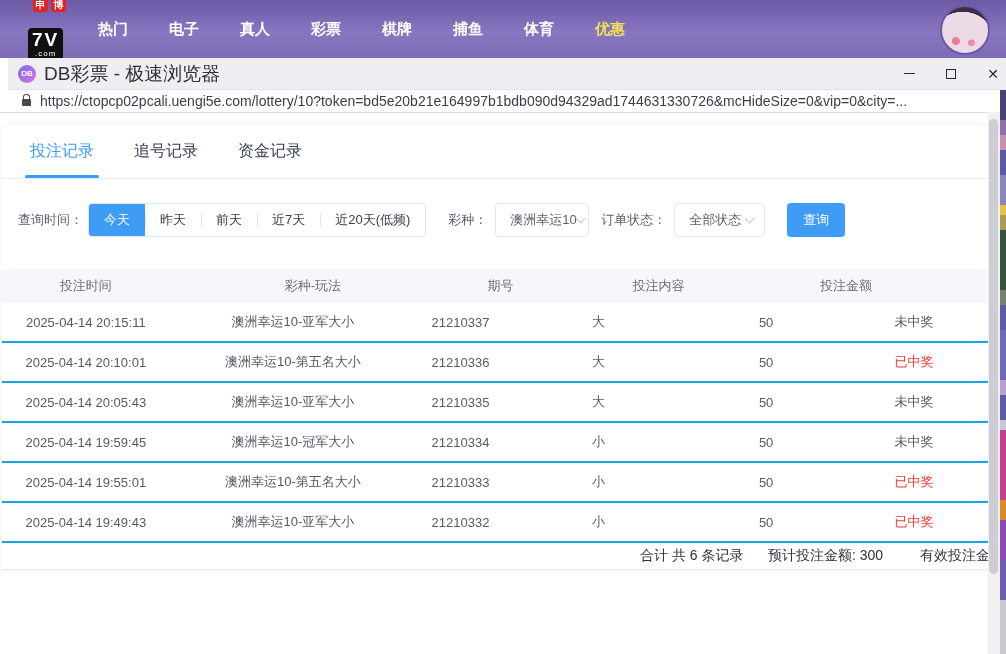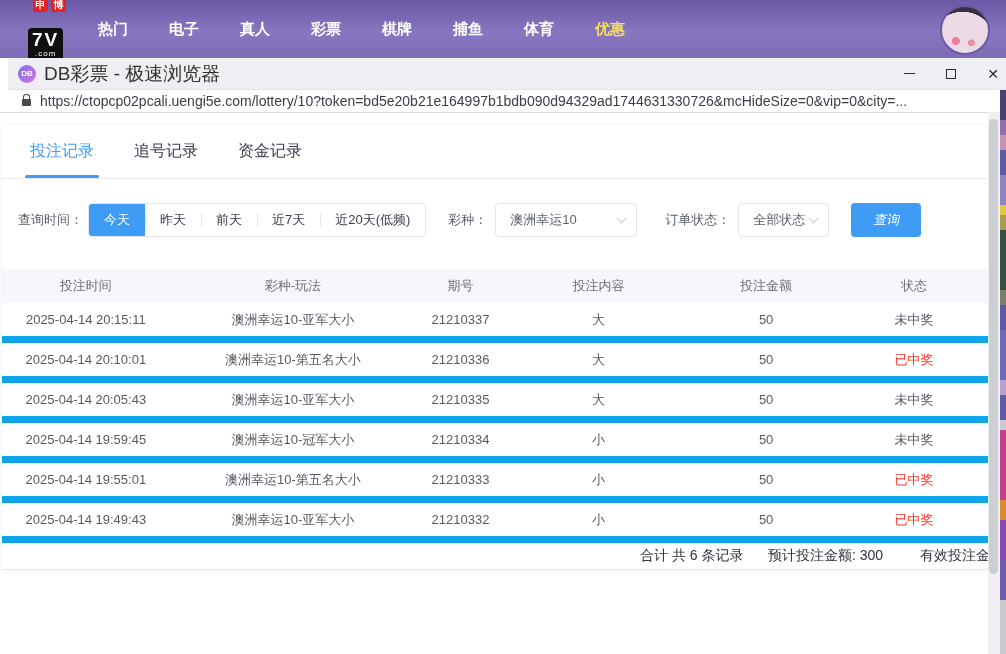--- a/index.html
+++ b/index.html
@@ -72,37 +72,37 @@
   .time-group{display:flex;height:34px;border:1px solid #e3e6ec;border-radius:4px;
               overflow:hidden;margin-left:5px;}
   .time-opt{display:flex;align-items:center;padding:0 15px;color:#3c4150;position:relative;
             cursor:pointer;white-space:nowrap;}
   .time-opt + .time-opt:before{content:"";position:absolute;left:0;top:9px;bottom:9px;
             width:1px;background:#e3e6ec;}
   .time-opt.active{background:#3e9cf5;color:#fff;}
   .time-opt.active:before{display:none;}
   .flt-label{white-space:nowrap;}
   .lbl-lottery{margin-left:22px;}
-  .lbl-status{margin-left:28px;}
+  .lbl-status{margin-left:12px;}
   .select{display:flex;align-items:center;justify-content:space-between;height:34px;
           border:1px solid #e2e6ed;border-radius:4px;padding:0 11px 0 14px;margin-left:8px;
           color:#5c6068;cursor:pointer;white-space:nowrap;}
-  .sel-lottery{width:142px;}
+  .sel-lottery{width:94px;}
   .sel-status{width:91px;}
   .chev{width:7px;height:7px;border-right:1.5px solid #c4c8d0;border-bottom:1.5px solid #c4c8d0;
         transform:rotate(45deg);margin-top:-3px;flex:0 0 auto;}
-  .search-btn{margin-left:22px;width:70px;height:34px;background:#3e9cf5;color:#fff;
+  .search-btn{margin-left:22px;width:58px;height:34px;background:#3e9cf5;color:#fff;
               border:none;border-radius:4px;font-size:13px;cursor:pointer;
-              font-family:"Liberation Sans",sans-serif;font-style:italic;}
+              font-family:"Liberation Sans",sans-serif;}
 
   .table{margin-top:32px;}
   .thead,.trow{display:grid;grid-template-columns:17% 25% 9% 19% 15% 15%;align-items:center;
                text-align:center;}
-  .thead{height:34px;background:#f6f7fa;color:#6a6e78;font-size:13px;}
-  .trow{height:40px;font-size:13px;color:#565a62;border-bottom:7px solid #0ea5e9;}
+  .thead{height:34px;background:#f6f7fa;color:#6a6e78;font-size:13px;gap:20px;}
+  .trow{height:40px;font-size:13px;color:#565a62;border-bottom:2px solid #0ea5e9;}
   .trow .cell-status[data-won="true"]{color:#f5382d;}
 
   .summary{position:relative;height:27px;border-bottom:1px solid #e7e9ee;
            font-size:14px;color:#2f323a;white-space:nowrap;}
   .summary span{position:absolute;top:4px;}
   .sum-total{left:638px;}
   .sum-expected{left:766px;}
   .sum-valid{left:918px;}
 
   

